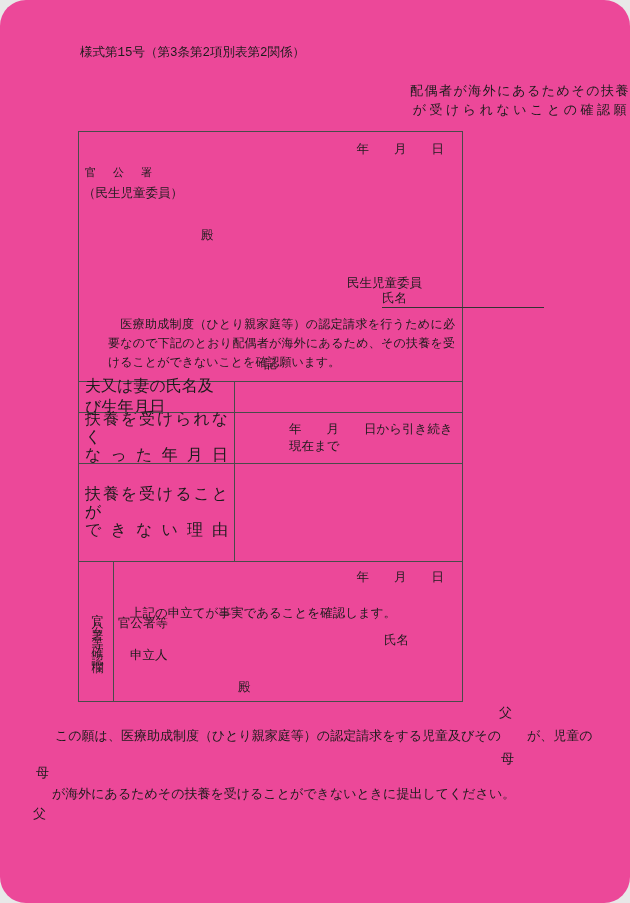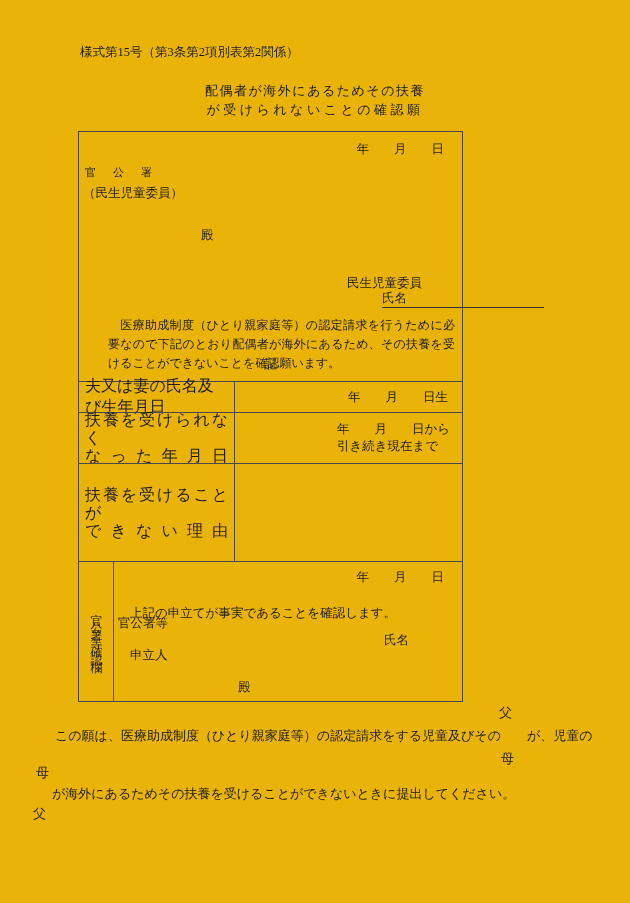--- a/index.html
+++ b/index.html
@@ -1,29 +1,30 @@
 <!DOCTYPE html>
 <html><head>
 <meta charset="utf-8">
 <style>
   * { margin: 0; padding: 0; box-sizing: border-box; }
   html, body { background: #e8e8e8; }
   .page {
     position: relative;
     width: 630px;
     height: 903px;
-    background: #eab308;
+    background: #ec4899;
     margin: 0 auto;
-    font-family: Liberation Serif, serif;
+    font-family: Liberation Mono, monospace;
     color: #1c1c1c;
     overflow: hidden;
+    border-radius: 26px;
   }
   .abs { position: absolute; }
   .form-number { left: 80px; top: 44px; font-size: 12.5px; }
-  .title-line { left: 0; right: 0; text-align: center; font-size: 13px; }
+  .title-line { left: 0; right: 0; text-align: right; font-size: 13px; }
   .title-1 { top: 82px; letter-spacing: 1.5px; }
   .title-2 { top: 101px; letter-spacing: 3.5px; }
 
   .form-box {
     left: 78px; top: 131px;
     width: 385px; height: 571px;
     border: 1px solid #4a4a4a;
   }
   .head-date { top: 9px; right: 18px; font-size: 12.5px; }
   .office-label { left: 6px; top: 33px; font-size: 11px; letter-spacing: 3px; }
@@ -35,21 +36,21 @@
     border-bottom: 1px solid #333; font-size: 12.5px;
   }
   .request-paragraph {
     left: 7px; right: 7px; top: 184px;
     font-size: 12px; line-height: 19px; text-align: justify; margin-left: 22px;
   }
   .ki-heading { left: 0; right: 0; top: 224px; text-align: center; font-size: 12.5px; }
 
   .t-row { left: 0; right: 0; display: flex; border-top: 1px solid #4a4a4a; }
   .row-1 { top: 249px; height: 31px; }
-  .row-2 { top: 280px; height: 51px; gap: 48px; }
+  .row-2 { top: 280px; height: 51px; }
   .row-3 { top: 331px; height: 98px; }
   .row-confirm { top: 429px; height: 141px; }
   .cell-label {
     width: 156px; border-right: 1px solid #4a4a4a;
     display: flex; flex-direction: column; justify-content: center;
     padding: 0 6px; font-size: 16px;
   }
   .cell-label .just { text-align: justify; text-align-last: justify; line-height: 18px; }
   .cell-value { flex: 1; position: relative; display: flex; align-items: center; font-size: 12px; }
   .val-right { justify-content: flex-end; padding-right: 14px; font-size: 12.5px; }
@@ -98,23 +99,20 @@
     <div class="abs name-field">
       <span>氏名</span>
     </div>
     <div class="abs request-paragraph">　医療助成制度（ひとり親家庭等）の認定請求を行うために必要なので下記のとおり配偶者が海外にあるため、その扶養を受けることができないことを確認願います。</div>
     <div class="abs ki-heading">記</div>
 
     <div class="abs t-row row-1">
       <div class="cell-label">
         <div>夫又は妻の氏名及び生年月日</div>
       </div>
-      <div class="cell-value val-right">
-        <span>年　　月　　日生</span>
-      </div>
     </div>
 
     <div class="abs t-row row-2">
       <div class="cell-label">
         <div class="just">扶養を受けられなく</div>
         <div class="just">なった年月日</div>
       </div>
       <div class="cell-value val-left">
         <span>年　　月　　日から引き続き現在まで</span>
       </div>

